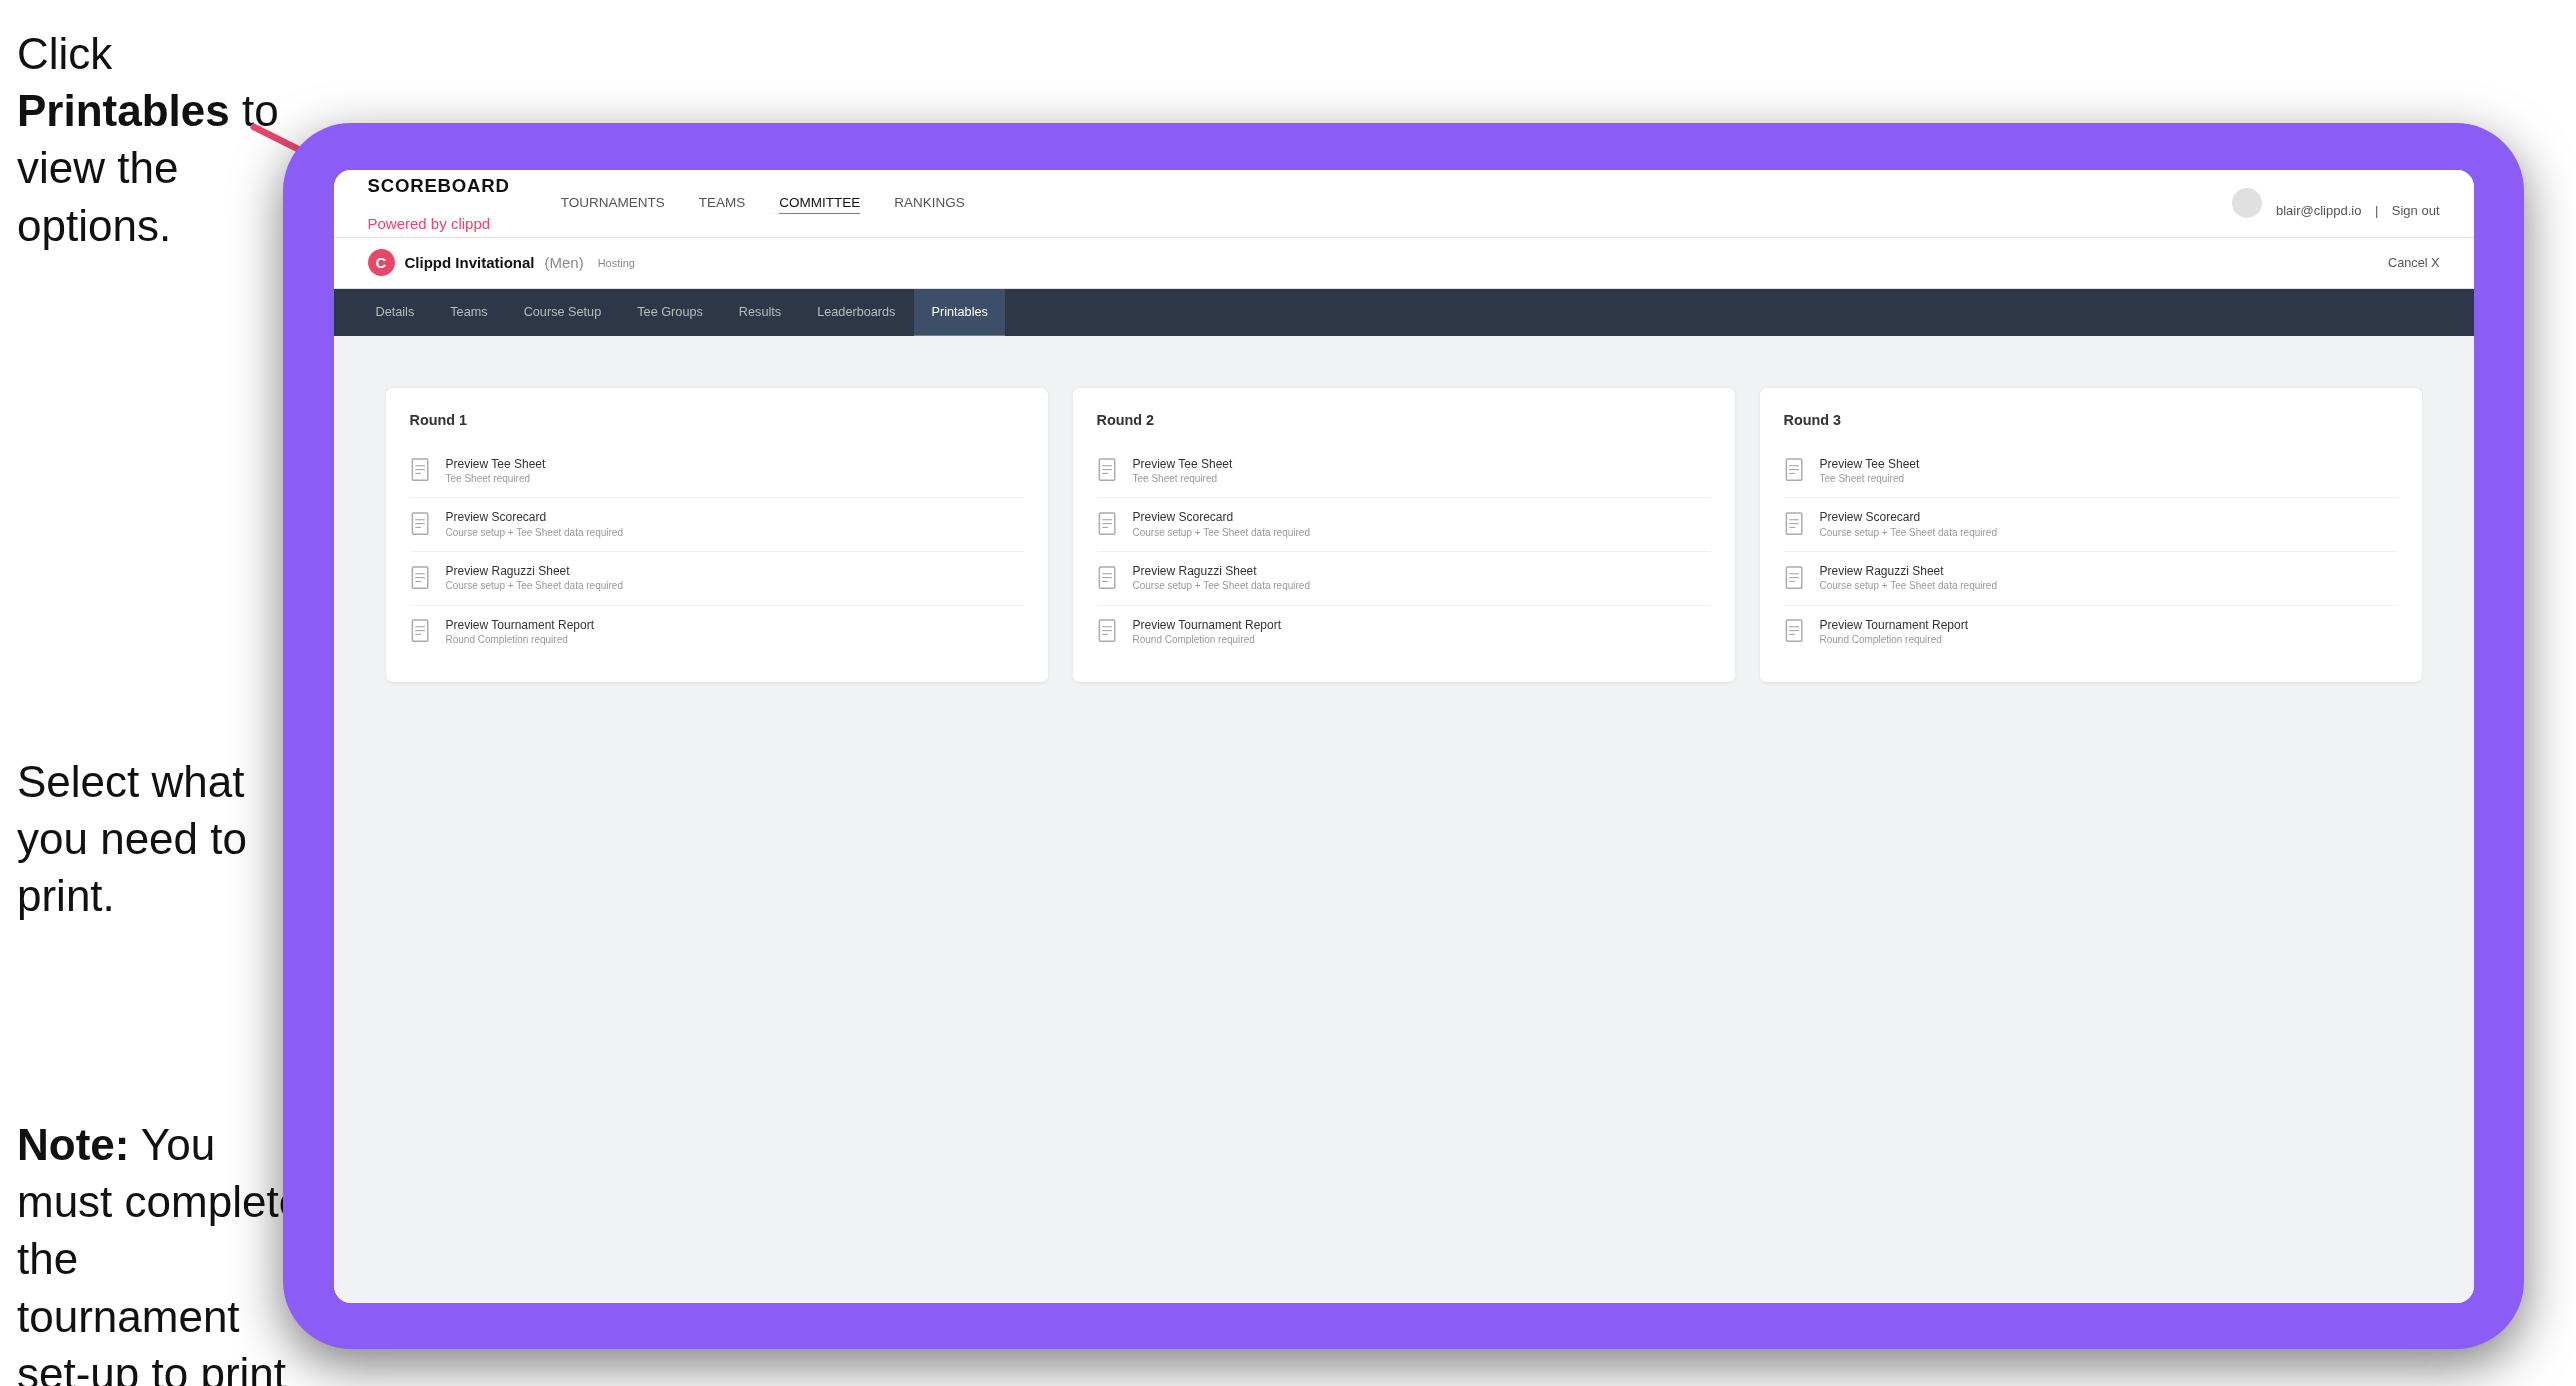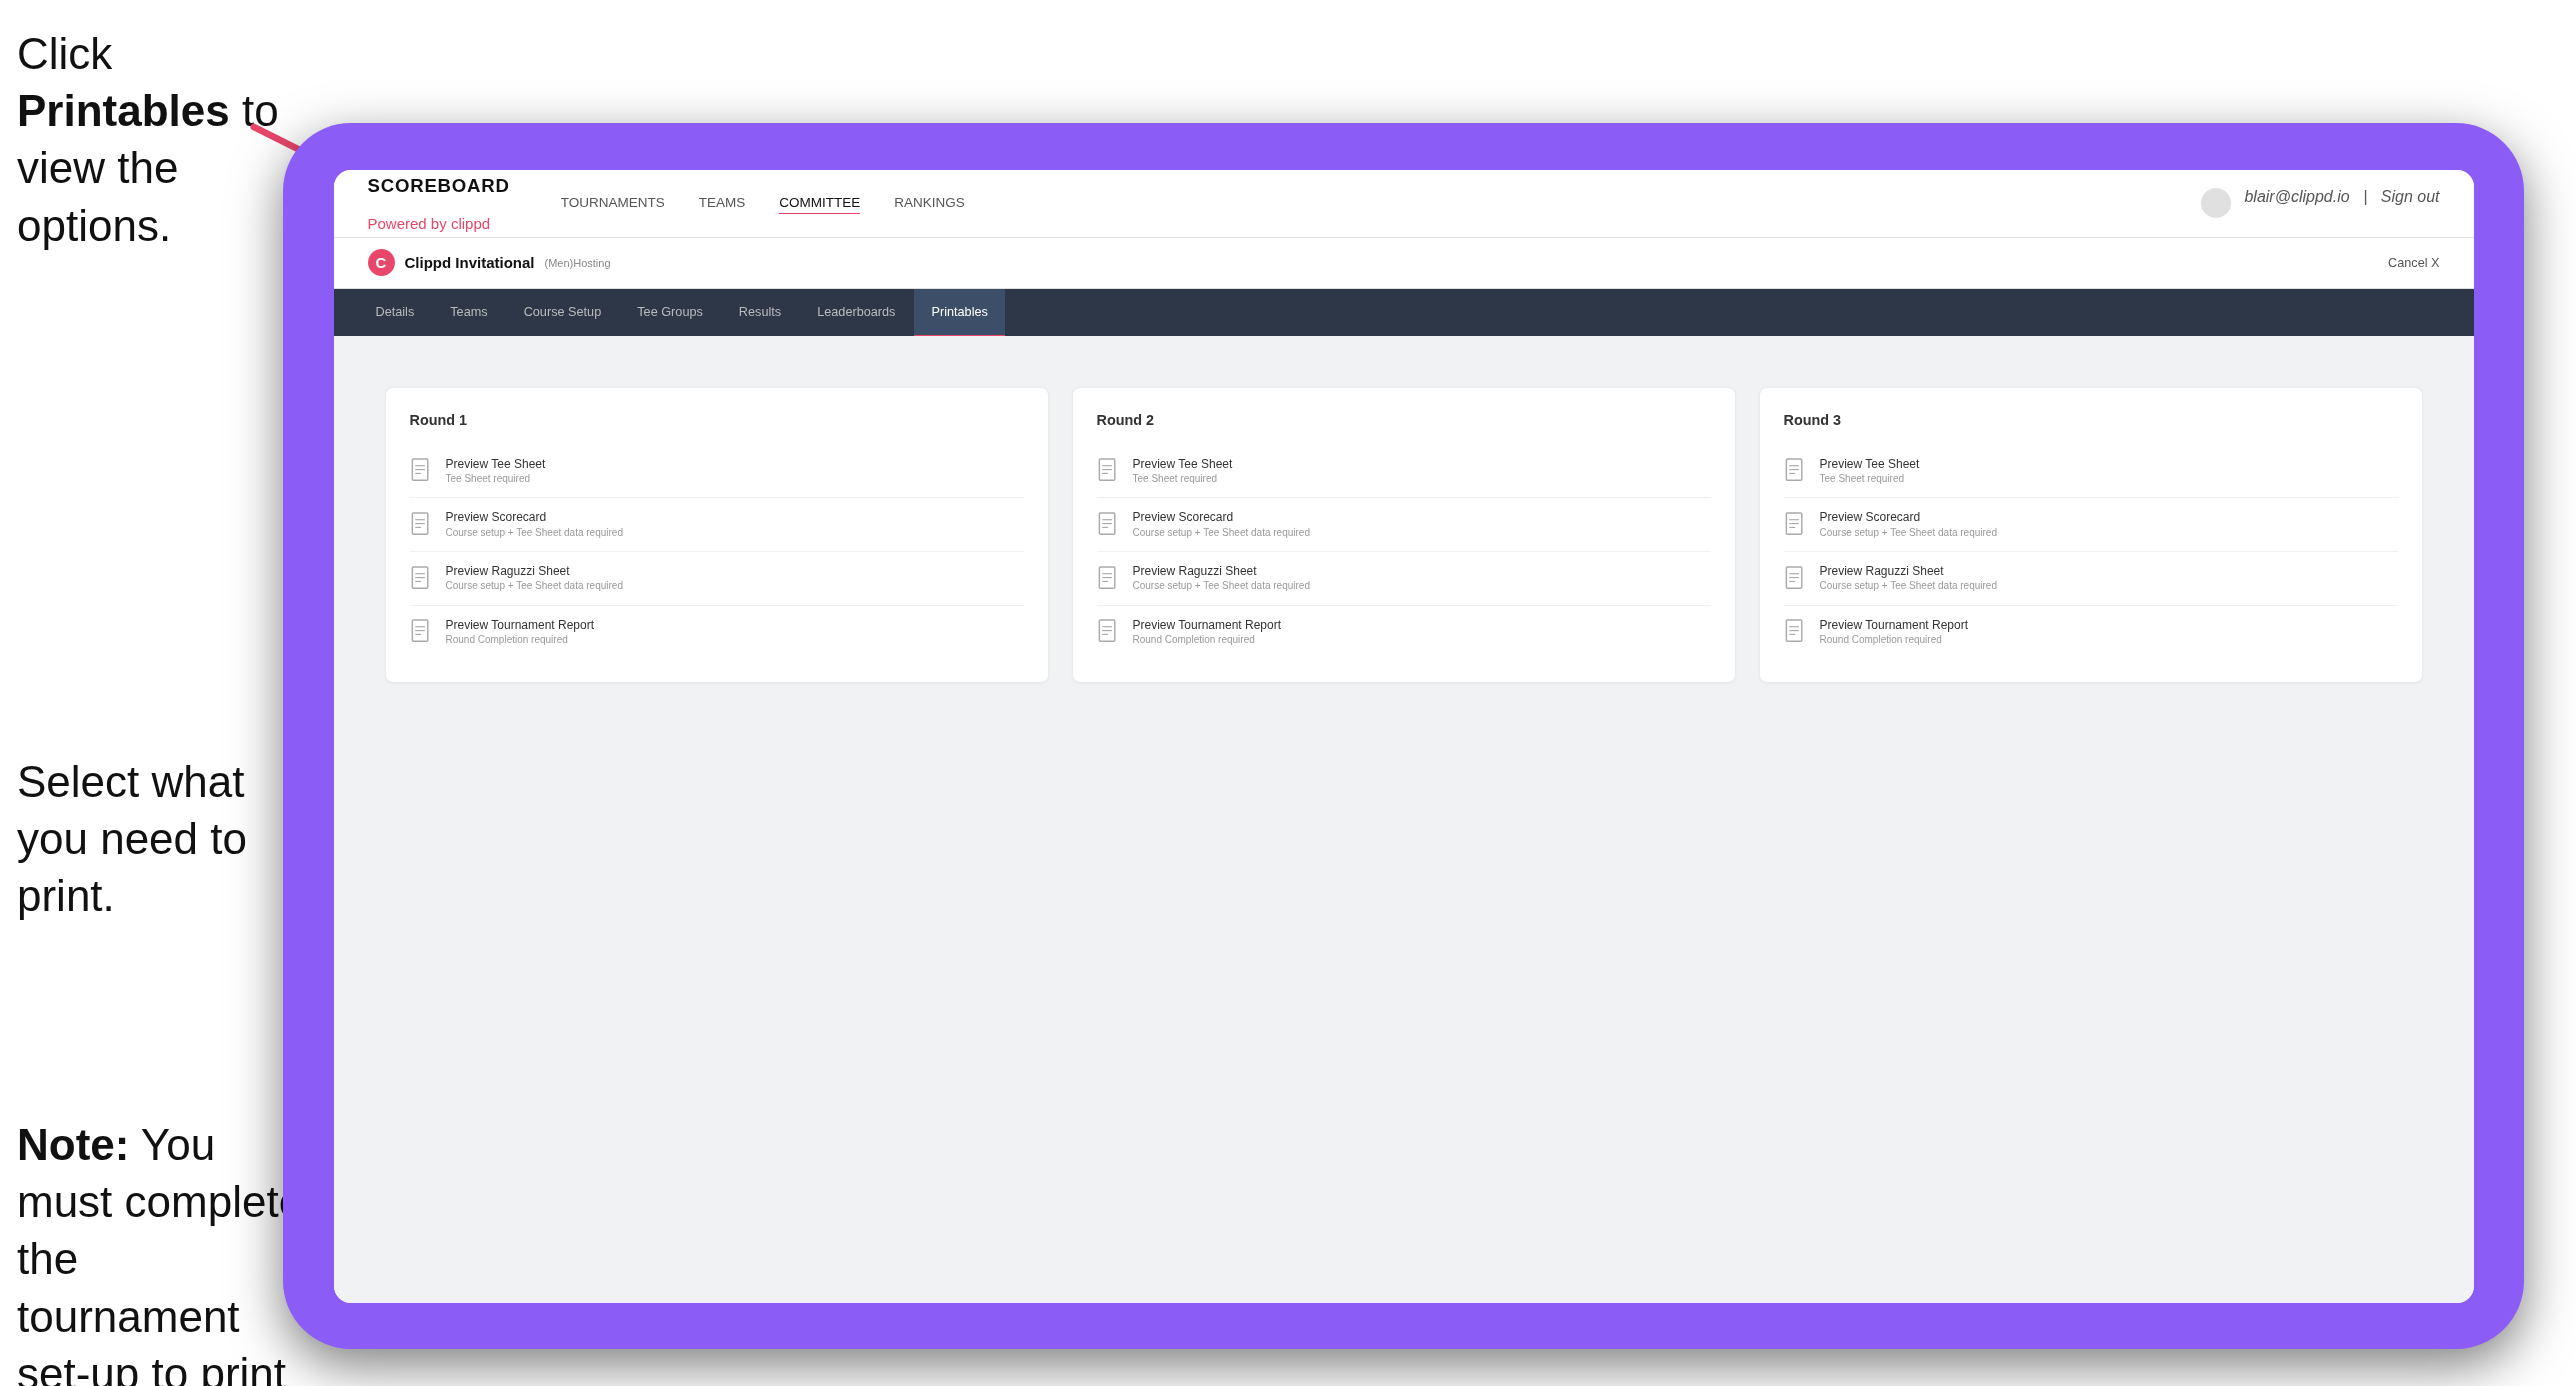--- a/index.html
+++ b/index.html
@@ -133,25 +133,24 @@
       border-bottom: 1.7px solid transparent;
     }
 
     .nav-item.active {
       color: #111;
       border-bottom: 1.7px solid #e8476a;
     }
 
     .nav-right {
       display: flex;
-      align-items: flex-start;
+      align-items: flex-end;
       gap: 13.5px;
-      font-size: 16px;
+      font-size: 13px;
       color: #555;
-      font-style: italic;
     }
 
     .user-avatar {
       width: 30px;
       height: 30px;
       background: #e0e0e0;
       border-radius: 50%;
     }
 
     
@@ -180,23 +179,23 @@
     }
 
     .tournament-name {
       font-size: 15px;
       font-weight: 600;
       color: #111;
       margin-right: 10px;
     }
 
     .tournament-badge {
-      font-size: 11px;
+      font-size: 15px;
       color: #888;
-      margin-right: 0;
+      margin-right: 14px;
     }
 
     .tournament-status {
       font-size: 11px;
       color: #888;
     }
 
     .cancel-btn {
       margin-left: auto;
       font-size: 12.7px;

